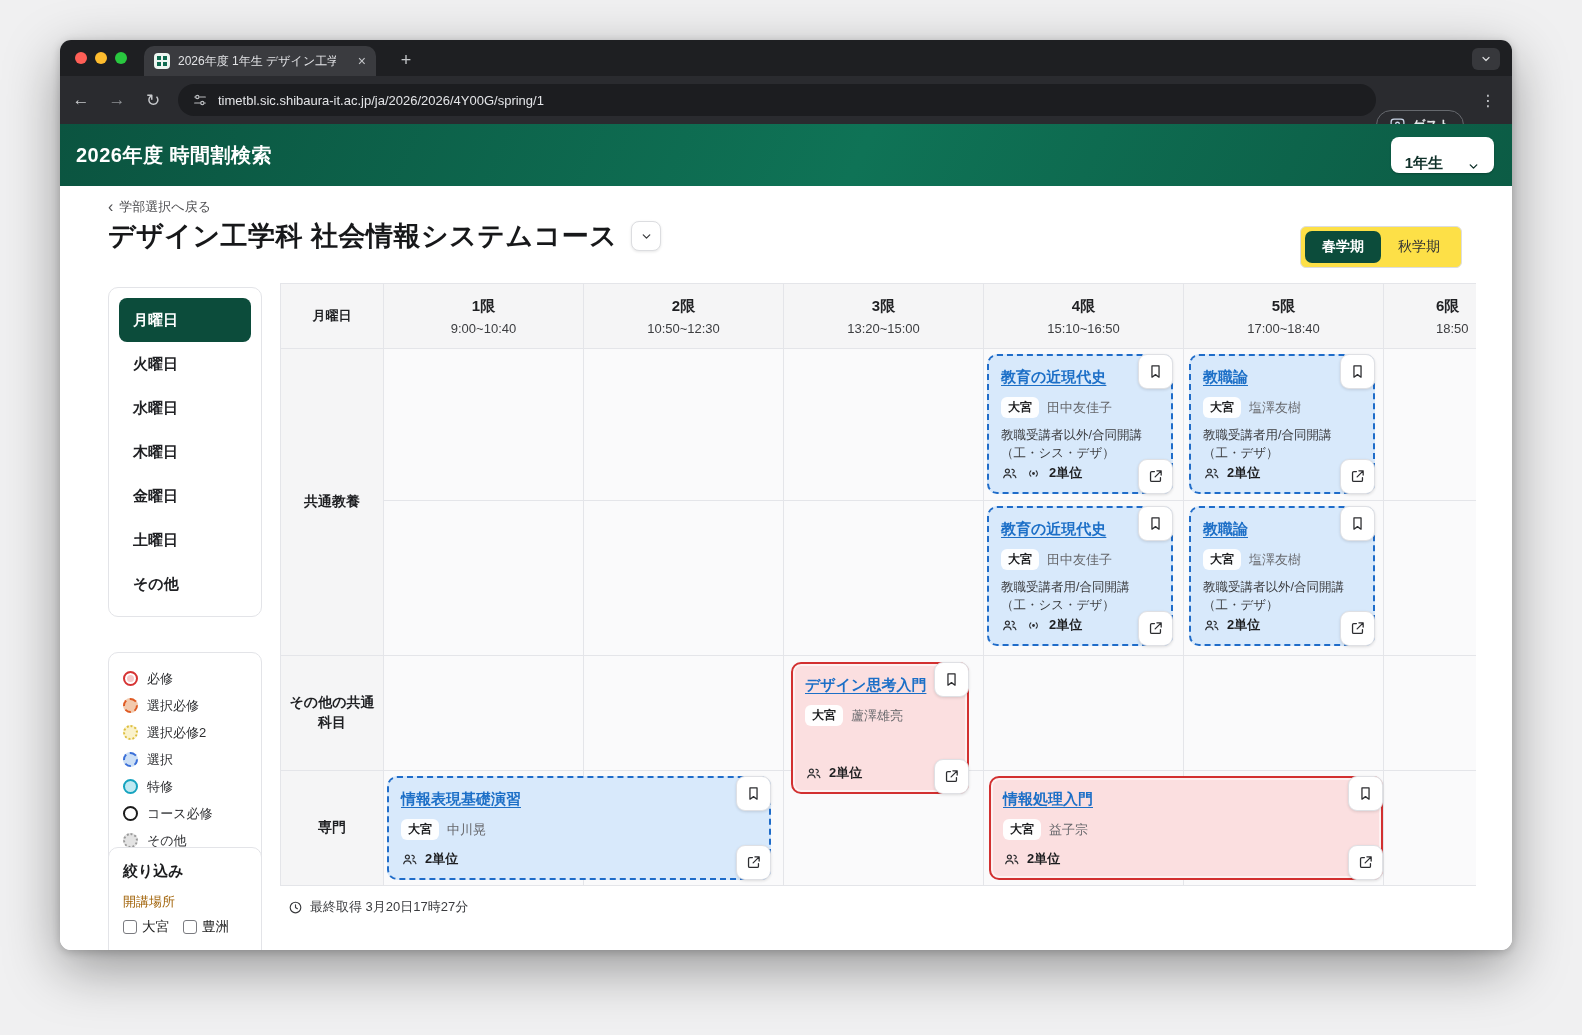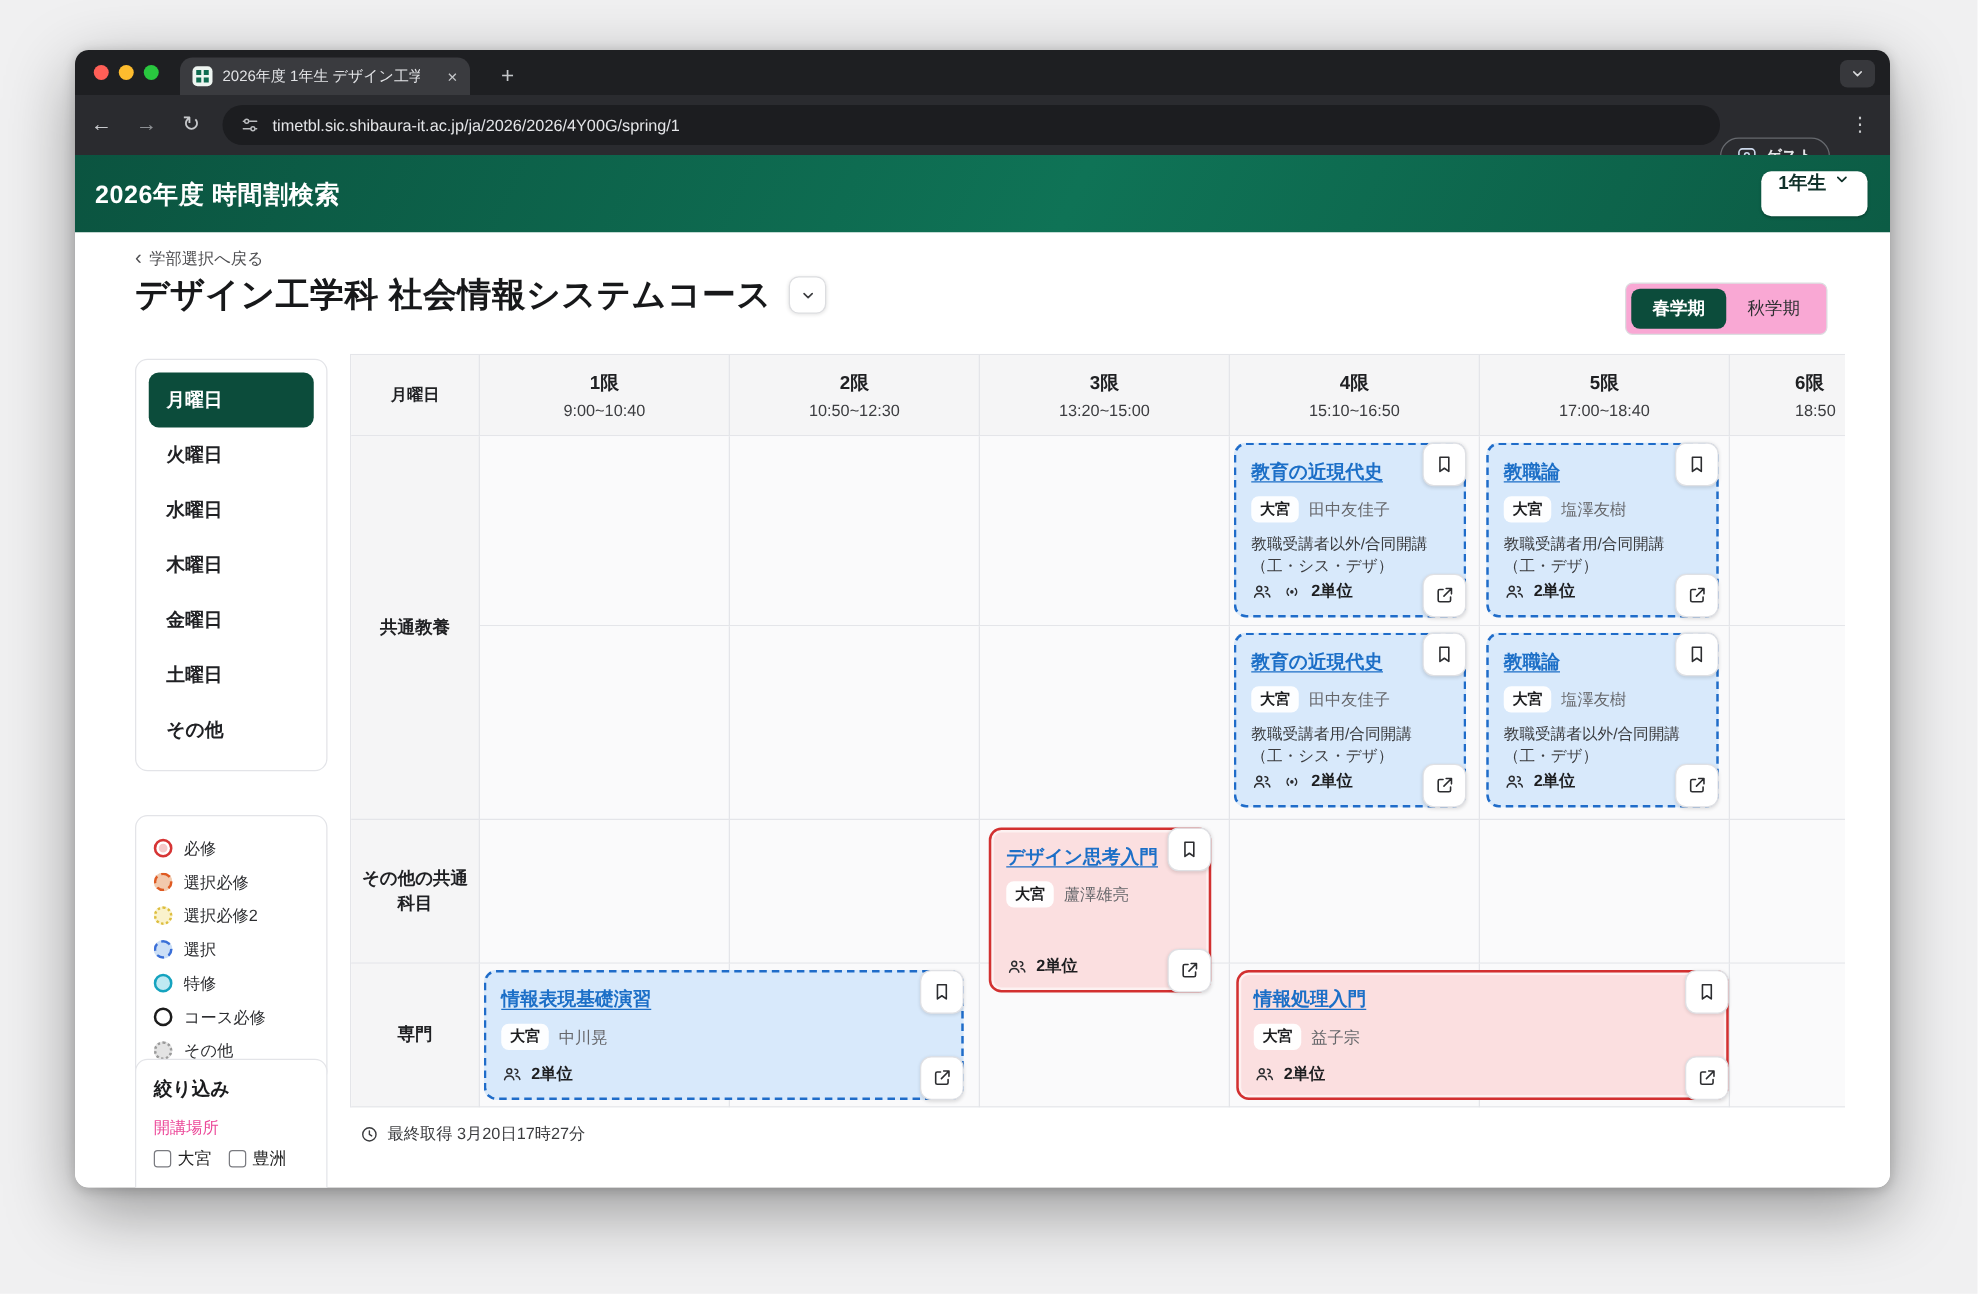--- a/index.html
+++ b/index.html
@@ -51,32 +51,32 @@
   .guest-pill { position:absolute; right:48px; top:9px; height:30px; border:1px solid #66696e;
     border-radius:15px; display:flex; align-items:center; gap:7px; padding:0 12px;margin-top:25px; }
   .guest-label { color:#e4e5e8; font-size:12.5px; font-weight:bold; }
   .kebab { position:absolute; right:16px; top:9px; color:#c7c9cc; font-size:16px; height:30px;
     display:flex; align-items:center; }
   
   .appbar { position:absolute; left:0; top:84px; width:100%; height:62px;
     background:linear-gradient(115deg,#0b5440 0%, #0f7356 55%, #0c5c45 100%); }
   .appbar h1 { color:#fff; font-size:20px; font-weight:bold; position:absolute; left:16px; top:18px; letter-spacing:.5px; }
   .grade-btn { position:absolute; right:18px; top:13px; height:36px; background:#fff; border:none;
-    border-radius:8px; display:flex; align-items:flex-start; gap:6px; padding:0 14px;
+    border-radius:8px; display:flex; align-items:flex-end; gap:24px; padding:0 14px;
     font-size:15px; font-weight:bold; color:#10312a; box-shadow:0 1px 2px rgba(0,0,0,.25); }
   
   .content { position:absolute; left:0; top:146px; width:100%; height:764px; background:#fff; }
   .back-link { position:absolute; left:48px; top:12px; font-size:13px; color:#4f4f52;
     display:flex; align-items:center; gap:6px; }
   .page-title-row { position:absolute; left:48px; top:32px; display:flex; align-items:center; gap:14px; }
   .page-title { font-size:27px; font-weight:bold; color:#17181a; letter-spacing:.5px; }
   .title-chevron-btn { width:30px; height:30px; border-radius:8px; border:1px solid #dcdde0; background:#fff;
     box-shadow:0 1px 3px rgba(0,0,0,.1); display:flex; align-items:center; justify-content:center; }
   .seg { position:absolute; right:50px; top:40px; border:1px solid #dcdde0; border-radius:6px;
-    background:#f9a8d4; padding:4px; display:flex; }
+    background:#fde047; padding:4px; display:flex; }
   .seg-item { font-size:14px; padding:7px 17px; border-radius:7px; color:#2f3033; }
   .seg-item.sel { background:#0c4c3b; color:#fff; font-weight:bold; }
   
   .panel { position:absolute; left:48px; width:154px; background:#fff; border:1px solid #e3e4e8; border-radius:10px; }
   .days-panel { top:101px; padding:10px; }
   .day-item { height:44px; display:flex; align-items:center; padding-left:14px; font-size:15px;
     font-weight:600; color:#202124; border-radius:8px; }
   .day-item.sel { background:#0c4c3b; color:#fff; }
   .legend-panel { top:446px; padding:12px 14px;margin-top:20px; }
   .lg-row { display:flex; align-items:center; gap:9px; height:27px; }
@@ -84,21 +84,21 @@
   .c-req   { border:2px solid #d63434; background:#f5c9c9; box-shadow:inset 0 0 0 2px #fff; }
   .c-selreq{ border:2px dashed #df5a22; background:#f2c9ad; }
   .c-selreq2{border:2px dotted #ddbe3e; background:#faf2cc; }
   .c-sel   { border:2px dashed #3a6fd8; background:#ccdff6; }
   .c-toku  { border:2px solid #15a3bf; background:#bfe9f2; }
   .c-course{ border:2px solid #1c1c1c; background:#fff; box-shadow:inset 0 0 0 2px #fff; }
   .c-other { border:2px dotted #9a9a9a; background:#e3e3e3; }
   .lg-label { font-size:13px; color:#2c2d30; }
   .filter-panel { top:661px; height:200px; padding:14px; }
   .filter-title { font-size:15px; font-weight:bold; color:#1b1c1e; margin-bottom:12px; }
-  .filter-sub { font-size:13px; color:#ec4899; margin-bottom:7px; }
+  .filter-sub { font-size:13px; color:#a16207; margin-bottom:7px; }
   .cb-row { display:flex; align-items:center; gap:14px; margin-bottom:12px; }
   .cb-wrap { display:flex; align-items:center; gap:5px; font-size:13.5px; color:#222; }
   .cb { width:14px; height:14px; border:1.5px solid #7a7b80; border-radius:3px; background:#fff; }
   
   .tt-wrap { position:absolute; left:220px; top:97px; width:1196px; height:603px; overflow:hidden; }
   .tt { display:grid; grid-template-columns:103px repeat(6,200px);
     grid-template-rows:65px 152px 155px 115px 115px;
     width:1303px; position:relative; border:1px solid #e4e5e9; background:#fff; }
   .hc,.lc,.bc { border-right:1px solid #e4e5e9; border-bottom:1px solid #e4e5e9; }
   .hc { background:#f5f5f6; display:flex; flex-direction:column; align-items:center; justify-content:center; gap:5px; }

